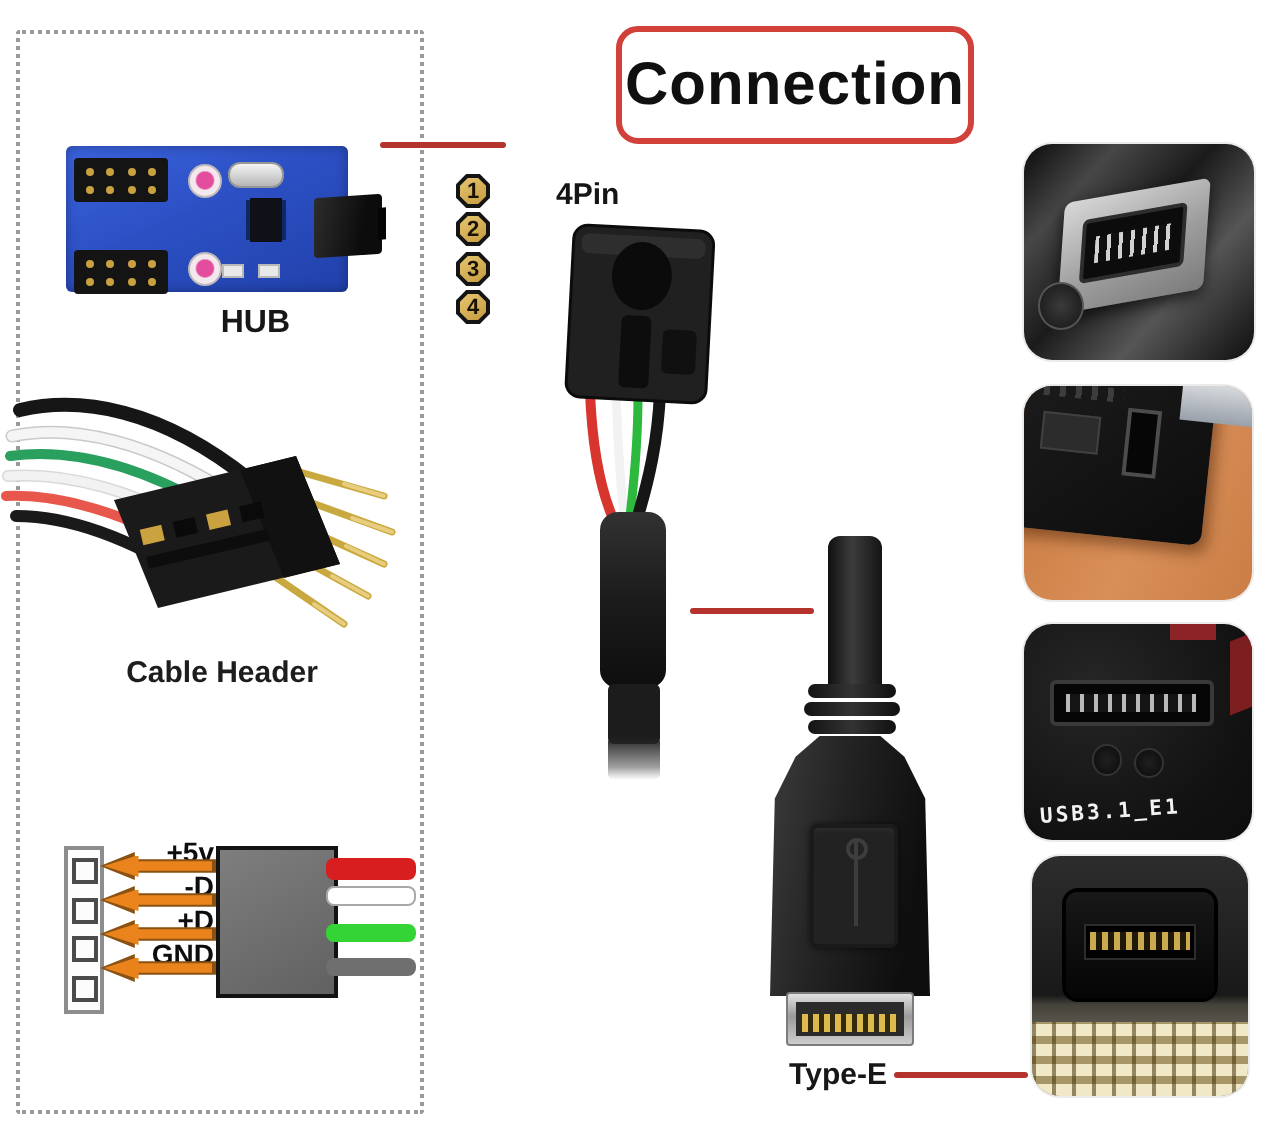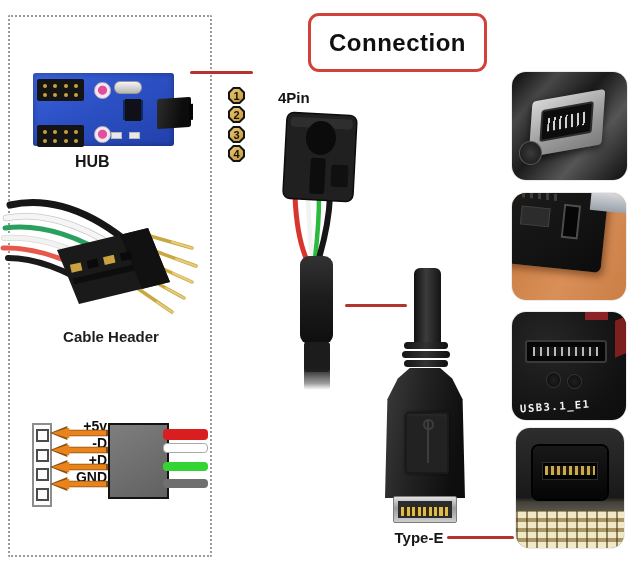--- a/index.html
+++ b/index.html
@@ -10,21 +10,21 @@
   .abs { position:absolute; }
 
   
   .dashed-frame { left:8px; top:15px; width:200px; height:538px;
     border:2px dotted #9a9a9a; border-radius:2px; }
 
   
   .title-box { left:308px; top:13px; width:173px; height:53px;
     border:3px solid #d2403a; border-radius:11px; background:#fff;
     display:flex; align-items:center; justify-content:center; }
-  .title-box span { font-size:24px; font-weight:bold; color:#101010; letter-spacing:0.5px; }
+  .title-box span { font-size:30px; font-weight:bold; color:#101010; letter-spacing:0.5px; }
 
   
   .right-heading { left:520px; top:27px; width:108px; text-align:center;
     font-size:13px; font-weight:bold; color:#111; line-height:1.3; }
 
   
   .redline { background:#b5332d; border-radius:2px; height:3px; }
   .rl-hub { left:190px; top:71px; width:63px; }
   .rl-mid { left:345px; top:304px; width:62px; }
   .rl-typee { left:447px; top:536px; width:67px; height:2.5px; }
@@ -46,21 +46,21 @@
   .cap1 { left:61px; top:12px; } .cap2 { left:61px; top:56px; }
   .hub-crystal { position:absolute; left:81px; top:11px; width:26px; height:11px; border-radius:6px;
     background:linear-gradient(#f4f4f4,#b6b6b6); border:1px solid #979797; }
   .hub-ic { position:absolute; left:92px; top:29px; width:16px; height:22px; background:#101018;
     box-shadow:-3px 0 0 -1px #0e2a66, 3px 0 0 -1px #0e2a66; }
   .hub-pad { position:absolute; width:9px; height:5px; background:#e9e9e9; border:1px solid #b9b9b9; }
   .pad1 { left:78px; top:62px; } .pad2 { left:96px; top:62px; }
   .hub-conn { position:absolute; left:124px; top:28px; width:34px; height:30px;
     background:linear-gradient(100deg,#2d2d2d,#0c0c0c 70%); border-radius:2px; transform:skewY(-4deg); }
   .hub-conn::after { content:""; position:absolute; right:-2px; top:7px; width:4px; height:16px; background:#050505; }
-  .hub-label { left:75px; top:153px; width:70px; text-align:left;
+  .hub-label { left:75px; top:153px; width:70px; text-align:right;
     font-size:16px; font-weight:bold; color:#171717; }
 
   
   .badge { left:228px; width:17px; height:17px;
     clip-path:polygon(30% 0,70% 0,100% 30%,100% 70%,70% 100%,30% 100%,0 70%,0 30%);
     background:#141414; }
   .badge i { position:absolute; inset:2px;
     clip-path:polygon(30% 0,70% 0,100% 30%,100% 70%,70% 100%,30% 100%,0 70%,0 30%);
     background:linear-gradient(145deg,#e6c672,#c59a3d);
     display:flex; align-items:center; justify-content:center;

